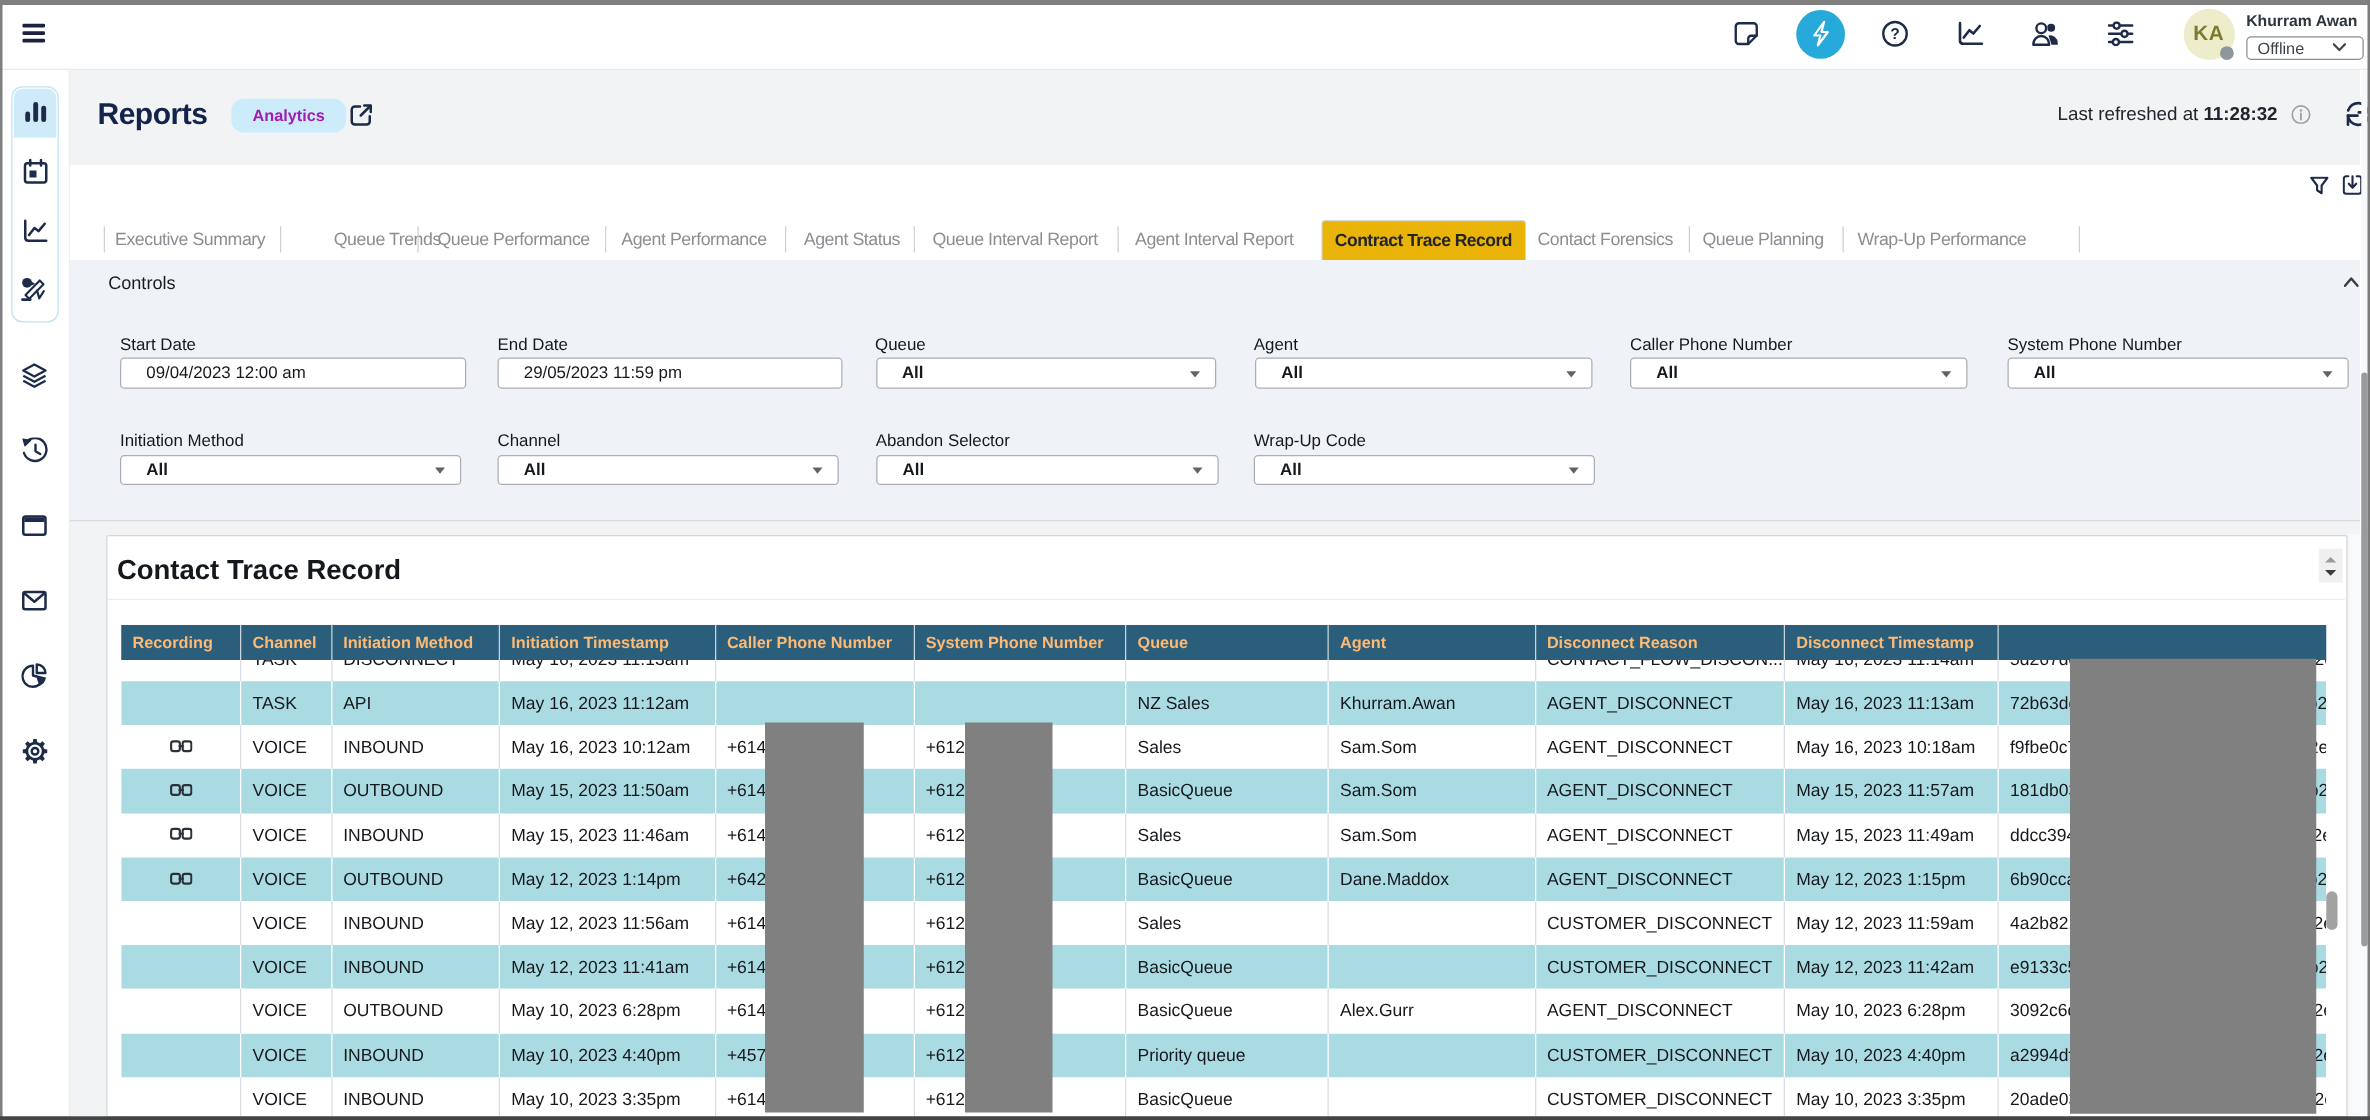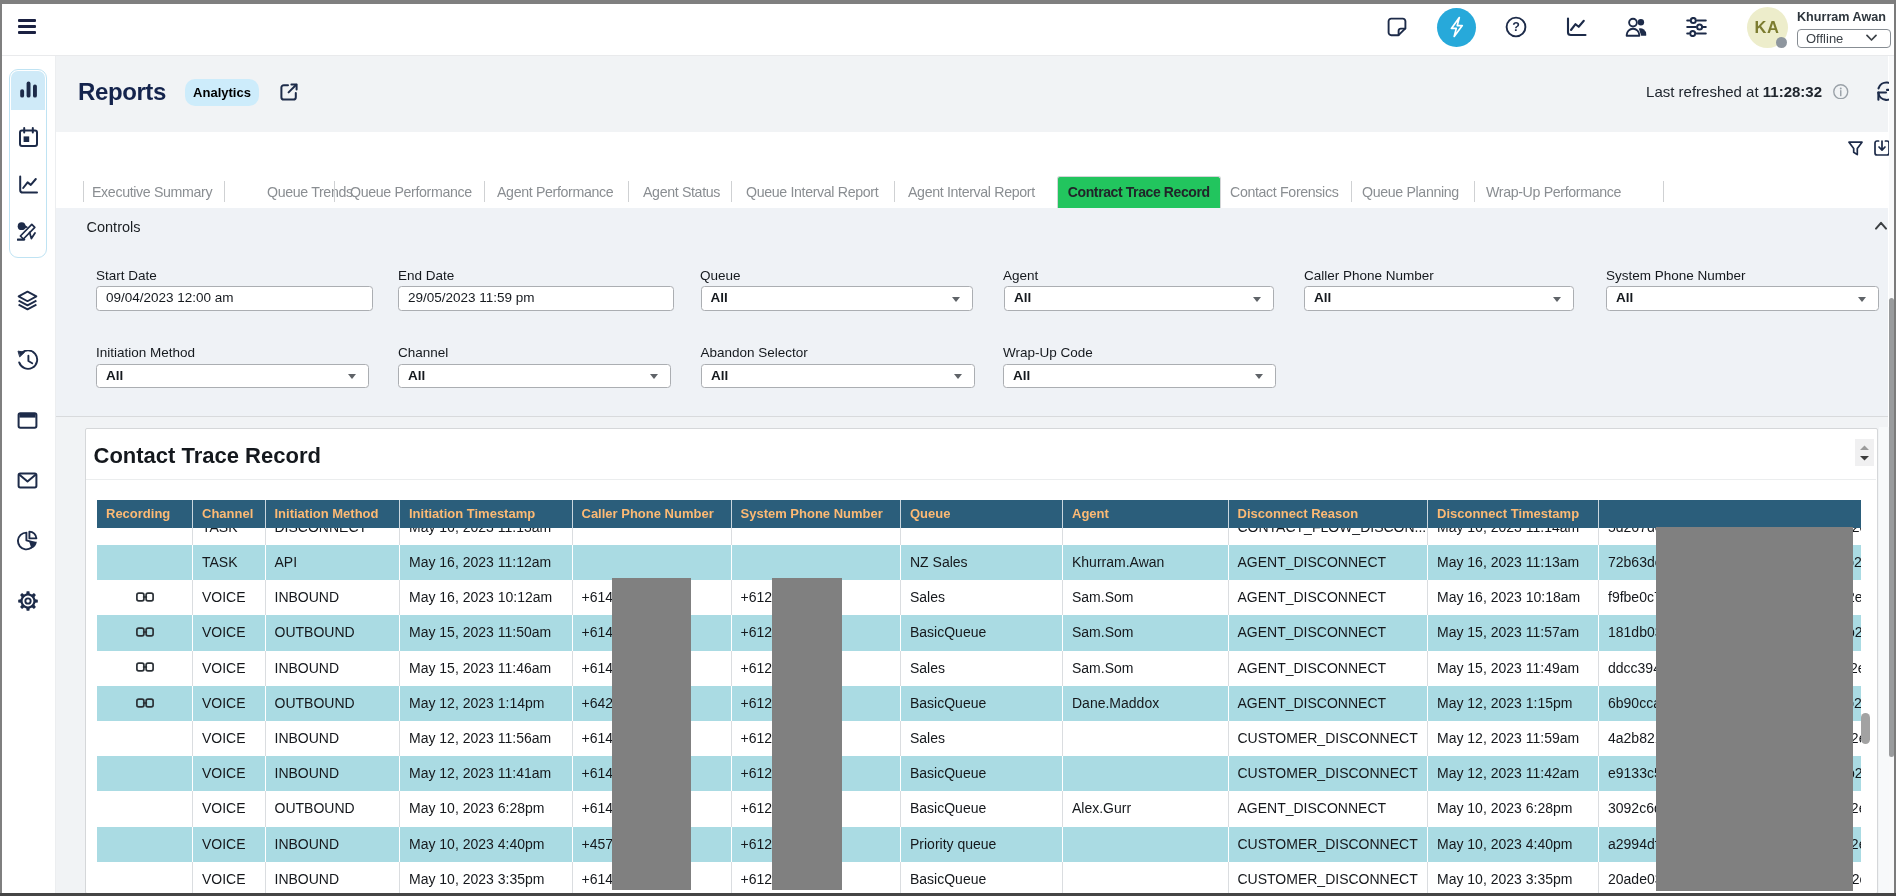--- a/index.html
+++ b/index.html
@@ -124,21 +124,21 @@
  <path d="M12.4 1.6 A7 7 0 0 1 19.4 8.4 L12.4 8.4 Z"></path>
  <path d="M12.2 11.8 H19.8 A8.2 8.2 0 0 1 14.4 18.6 Z" fill="#1d2b49" stroke="none"></path>
 </svg>
 
 <svg class="abs" style="left:16.5px;top:589.5px;" width="22" height="22" viewBox="0 0 24 24">
  <path fill-rule="evenodd" fill="#1d2b49" d="M20.09 10.13 L22.69 10.5 L22.69 13.5 L20.09 13.87 L19.04 16.4 L19.04 16.4 L20.63 18.5 L18.5 20.63 L16.4 19.04 L13.87 20.09 L13.87 20.09 L13.5 22.69 L10.5 22.69 L10.13 20.09 L7.6 19.04 L7.6 19.04 L5.5 20.63 L3.37 18.5 L4.96 16.4 L3.91 13.87 L3.91 13.87 L1.31 13.5 L1.31 10.5 L3.91 10.13 L4.96 7.6 L4.96 7.6 L3.37 5.5 L5.5 3.37 L7.6 4.96 L10.13 3.91 L10.13 3.91 L10.5 1.31 L13.5 1.31 L13.87 3.91 L16.4 4.96 L16.4 4.96 L18.5 3.37 L20.63 5.5 L19.04 7.6 L20.09 10.13 Z M17.9 12 A5.9 5.9 0 1 0 6.1 12 A5.9 5.9 0 1 0 17.9 12 Z"></path>
  <circle cx="12" cy="12" r="2.9" fill="none" stroke="#1d2b49" stroke-width="2.1"></circle>
 </svg>
 
 <div class="abs" style="left:78px;top:78px;font-size:24px;font-weight:bold;color:#14234c;letter-spacing:-0.4px;">Reports</div>
-<div class="abs" style="left:185px;top:78.5px;width:74px;height:27px;background:#cdecfb;border-radius:10px;text-align:center;line-height:27px;font-size:13px;font-weight:bold;color:#000000;">Analytics</div>
+<div class="abs" style="left:185px;top:78.5px;width:92px;height:27px;background:#cdecfb;border-radius:10px;text-align:center;line-height:27px;font-size:13px;font-weight:bold;color:#a21caf;">Analytics</div>
 <svg class="abs" style="left:279px;top:81.5px;" width="20" height="20" viewBox="0 0 20 20" fill="none" stroke="#1d2b49" stroke-width="2" stroke-linecap="round" stroke-linejoin="round">
  <path d="M9 3.2 H4.8 A2.4 2.4 0 0 0 2.4 5.6 V15.2 A2.4 2.4 0 0 0 4.8 17.6 H14.4 A2.4 2.4 0 0 0 16.8 15.2 V11"></path>
  <path d="M12.4 2.4 H17.6 V7.6"></path>
  <path d="M17.2 2.8 L9.6 10.4"></path>
 </svg>
 <div class="abs" style="left:1530px;top:83px;width:292px;text-align:right;font-size:15px;color:#20262e;">Last refreshed at <b>11:28:32</b></div>
 <svg class="abs" style="left:1833px;top:83.5px;" width="15.5" height="15.5" viewBox="0 0 16 16" fill="none">
  <circle cx="8" cy="8" r="7.2" stroke="#9aa1a8" stroke-width="1.4"></circle>
  <path d="M8 7 V12" stroke="#9aa1a8" stroke-width="1.5" stroke-linecap="round"></path>
  <circle cx="8" cy="4.6" r="1" fill="#9aa1a8"></circle>
@@ -167,21 +167,21 @@
 <div class="abs tabsep" style="left:334px;"></div>
 <div class="abs tabtxt" style="left:350px;">Queue Performance</div>
 <div class="abs tabsep" style="left:484px;"></div>
 <div class="abs tabtxt" style="left:497px;">Agent Performance</div>
 <div class="abs tabsep" style="left:628px;"></div>
 <div class="abs tabtxt" style="left:643px;">Agent Status</div>
 <div class="abs tabsep" style="left:731px;"></div>
 <div class="abs tabtxt" style="left:746px;">Queue Interval Report</div>
 <div class="abs tabsep" style="left:894px;"></div>
 <div class="abs tabtxt" style="left:908px;">Agent Interval Report</div>
-<div class="abs" style="left:1057px;top:176px;width:163.5px;height:32px;background:#22c55e;border:1px solid #d3d5d7;border-bottom:none;border-radius:3px 3px 0 0;text-align:center;line-height:31px;font-size:14px;font-weight:bold;color:#212529;letter-spacing:-0.4px;">Contract Trace Record</div>
+<div class="abs" style="left:1057px;top:176px;width:163.5px;height:32px;background:#eab308;border:1px solid #d3d5d7;border-bottom:none;border-radius:3px 3px 0 0;text-align:center;line-height:31px;font-size:14px;font-weight:bold;color:#212529;letter-spacing:-0.4px;">Contract Trace Record</div>
 <div class="abs tabtxt" style="left:1230px;">Contact Forensics</div>
 <div class="abs tabsep" style="left:1351px;"></div>
 <div class="abs tabtxt" style="left:1362px;">Queue Planning</div>
 <div class="abs tabsep" style="left:1474px;"></div>
 <div class="abs tabtxt" style="left:1486px;">Wrap-Up Performance</div>
 <div class="abs tabsep" style="left:1663px;"></div>
 <style>
 .tabtxt { top:184px; font-size:14.2px; color:#8a8e92; letter-spacing:-0.35px; }
 .tabsep { top:181px; width:1px; height:21px; background:#cfd1d3; }
 </style>
@@ -210,21 +210,21 @@
 <div class="abs ctlb" style="left:398px;top:345px;">Channel</div>
 <div class="abs ctlb" style="left:700.5px;top:345px;">Abandon Selector</div>
 <div class="abs ctlb" style="left:1003px;top:345px;">Wrap-Up Code</div>
 
 <div class="abs ctin sel" style="left:96px;top:363.5px;width:272.5px;">All</div>
 <div class="abs ctin sel" style="left:398px;top:363.5px;width:272.5px;">All</div>
 <div class="abs ctin sel" style="left:701px;top:363.5px;width:273.5px;">All</div>
 <div class="abs ctin sel" style="left:1003px;top:363.5px;width:272.5px;">All</div>
 <style>
 .ctlb { font-size:13.5px; color:#15191e; }
-.ctin { height:24.5px; background:#fff; border:1px solid #abaeb2; border-radius:3.5px; font-size:13.5px; color:#15191e; line-height:22.5px; padding-left:9px; }
+.ctin { height:24.5px; background:#fff; border:1px solid #abaeb2; border-radius:3.5px; font-size:13.5px; color:#15191e; line-height:22.5px; padding-left:20px; }
 .sel { font-weight:bold; }
 .sel::after { content:""; position:absolute; right:12px; top:9.5px; border-left:4.5px solid transparent; border-right:4.5px solid transparent; border-top:5.5px solid #5f6368; }
 </style>
 
 <div class="abs" style="left:85px;top:427.5px;width:1792.5px;height:466px;background:#fff;border:1px solid #d5d7d9;border-radius:2px;"></div>
 <div class="abs" style="left:93.5px;top:443px;font-size:22px;font-weight:bold;color:#14181d;">Contact Trace Record</div>
 <div class="abs" style="left:86px;top:479px;width:1790px;height:1px;background:#ebedee;"></div>
 
 <div class="abs" style="left:1854.5px;top:439px;width:19.5px;height:26.5px;background:#f0f0f1;"></div>
 <svg class="abs" style="left:1859px;top:444.5px;" width="11" height="16" viewBox="0 0 11 16">

